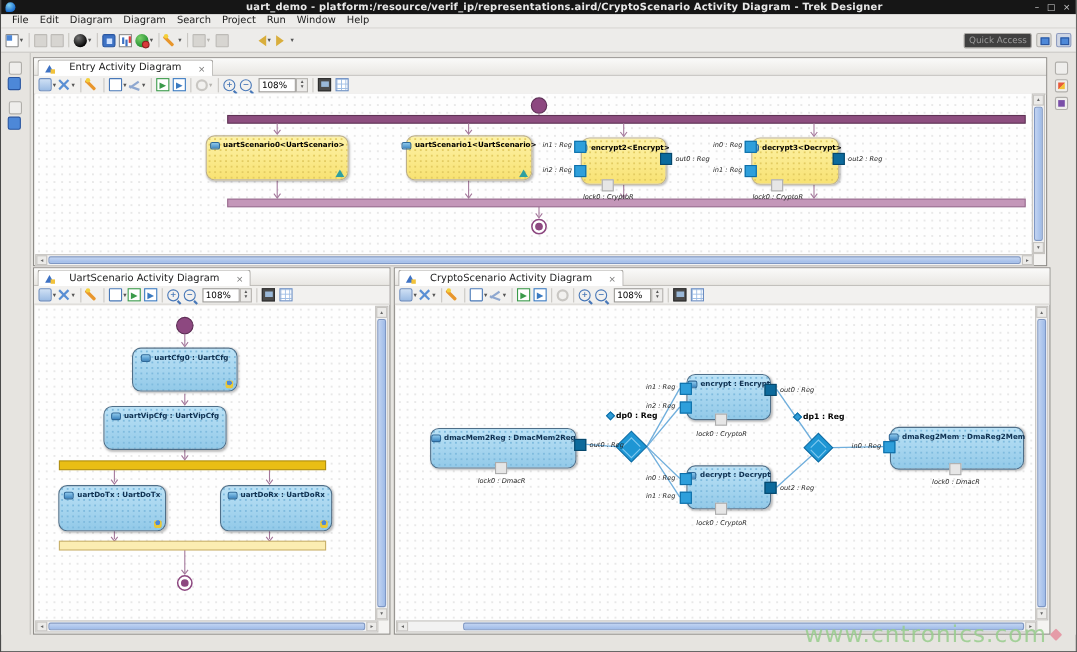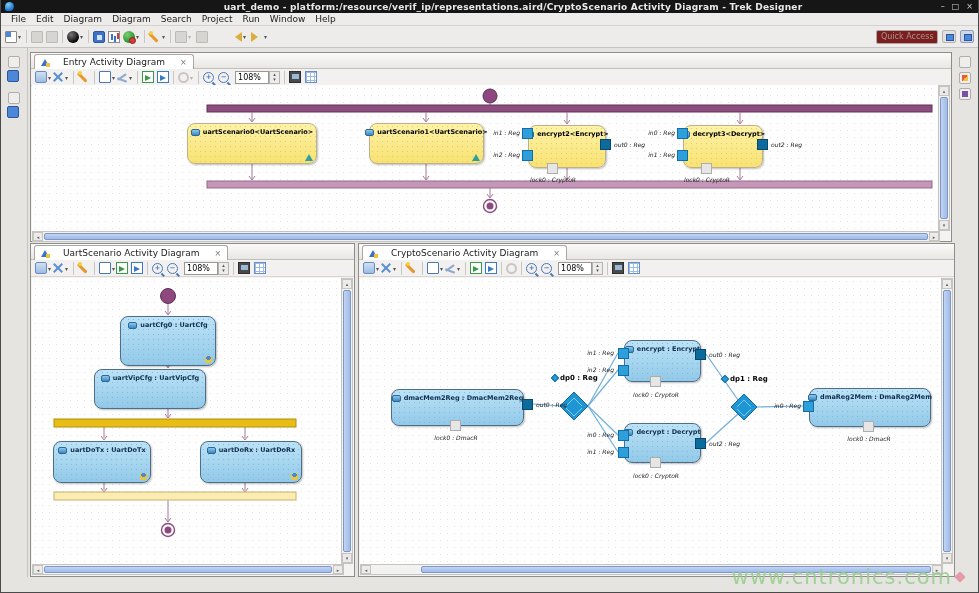--- a/index.html
+++ b/index.html
@@ -35,21 +35,21 @@
   .i-blue::after { content:""; position:absolute; left:3px; top:3px; width:5px; height:5px; background:#cfe2ff; }
   .i-chart { width:12px; height:12px; background:#fff; border:1px solid #8a8a8a; }
   .i-chart::after { content:""; position:absolute; left:2px; bottom:2px; width:2px; height:6px; background:#3E72C4; box-shadow:3px 2px 0 #3E72C4, 6px -1px 0 #d83a3a; }
   .i-run { width:12px; height:12px; border-radius:50%; background:radial-gradient(circle at 35% 30%, #7ad06a, #1e8c2e 75%); }
   .i-run::after { content:""; position:absolute; right:-1px; bottom:-1px; width:5px; height:5px; border-radius:50%; background:#d83a3a; border:1px solid #8d1f1f; }
   .i-wand { width:12px; height:12px; }
   .i-wand::before { content:""; position:absolute; left:1px; top:1px; width:12px; height:3px; background:#E8962C; transform:rotate(45deg); transform-origin:left top; border-radius:1px; }
   .i-wand::after { content:""; position:absolute; left:0; top:0; width:4px; height:4px; background:#F4D03A; border-radius:50%; }
   .arrow-l { width:0; height:0; border:5px solid transparent; border-right:7px solid #D9AE3C; }
   .arrow-r { width:0; height:0; border:5px solid transparent; border-left:7px solid #D9AE3C; }
-  .quick { margin-left:auto; width:62px; height:14px; border:1px solid #ABA9A5; background:#7f1d1d; color:#9a9a9a;
+  .quick { margin-left:auto; width:62px; height:14px; border:1px solid #ABA9A5; background:#404040; color:#9a9a9a;
            font-size:8px; line-height:12px; padding-left:4px; border-radius:2px; }
   .i-persp { width:14px; height:13px; background:#e2e0dc; border:1px solid #b5b3af; border-radius:2px; margin-left:4px; position:relative; }
   .i-persp::after { content:""; position:absolute; left:3px; top:3px; width:6px; height:5px; background:#4d88d8; border:1px solid #2a56a0; }
   .i-persp.sel { background:#cfd6e4; border-color:#8f9cc0; }
 
   
   .lstrip { position:absolute; left:0; top:48px; width:27px; height:529px; background:#E6E4E0; border-right:1px solid #C6C4C0; }
   .rstrip { position:absolute; right:0; top:48px; width:24px; height:529px; background:#E6E4E0; }
   .strip-ic { position:absolute; width:12px; height:12px; border:1px solid #b0aeaa; background:#efeeec; border-radius:2px; }
   .strip-ic.b { background:#4d88d8; border-color:#2a56a0; }
@@ -385,21 +385,21 @@
             <polyline points="210,210 213,214 216,210"></polyline>
           <line x1="136" y1="222" x2="136" y2="243"></line>
             <polyline points="133,240 136,244 139,240"></polyline>
         </g>
         <rect x="22" y="141" width="242" height="8" fill="#E9BE14" stroke="#B08E0E"></rect>
         <rect x="22" y="214" width="242" height="8" fill="#FBEDB2" stroke="#C8B068"></rect>
         <circle cx="136" cy="252" r="6.5" fill="#fff" stroke="#8D4880" stroke-width="1.4"></circle>
         <circle cx="136" cy="252" r="3.5" fill="#8D4880"></circle>
       </svg>
 
-      <div class="node" style="left:88px; top:38px; width:96px; height:50px">
+      <div class="node" style="left:88px; top:38px; width:96px; height:40px">
         <div class="nhead">
             <span class="nicon"></span>
             <span class="nlabel">uartCfg0 : UartCfg</span>
           </div>
         <span class="badge person"></span>
       </div>
       <div class="node" style="left:62px; top:91px; width:112px; height:40px">
         <div class="nhead">
             <span class="nicon"></span>
             <span class="nlabel">uartVipCfg : UartVipCfg</span>

